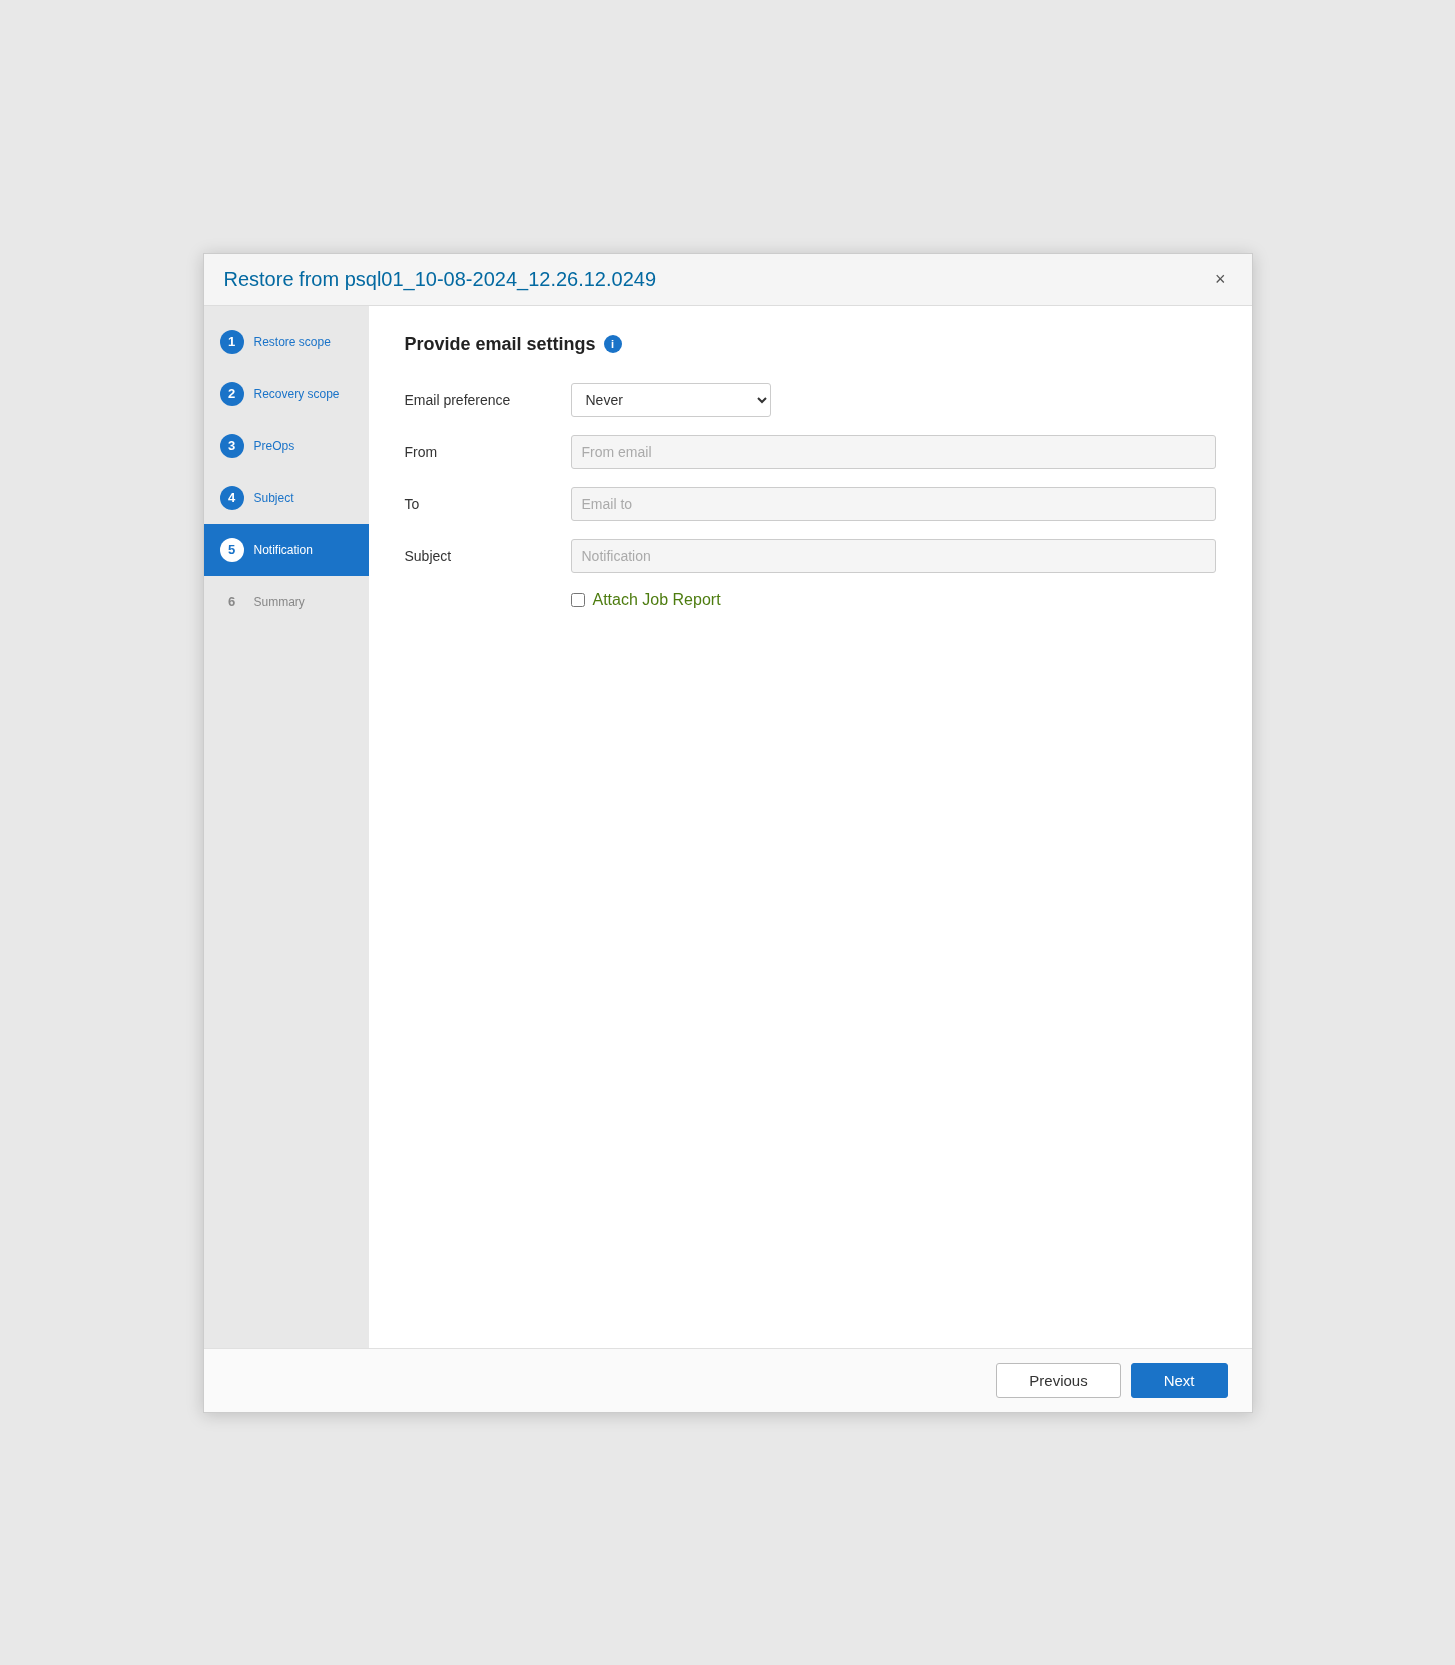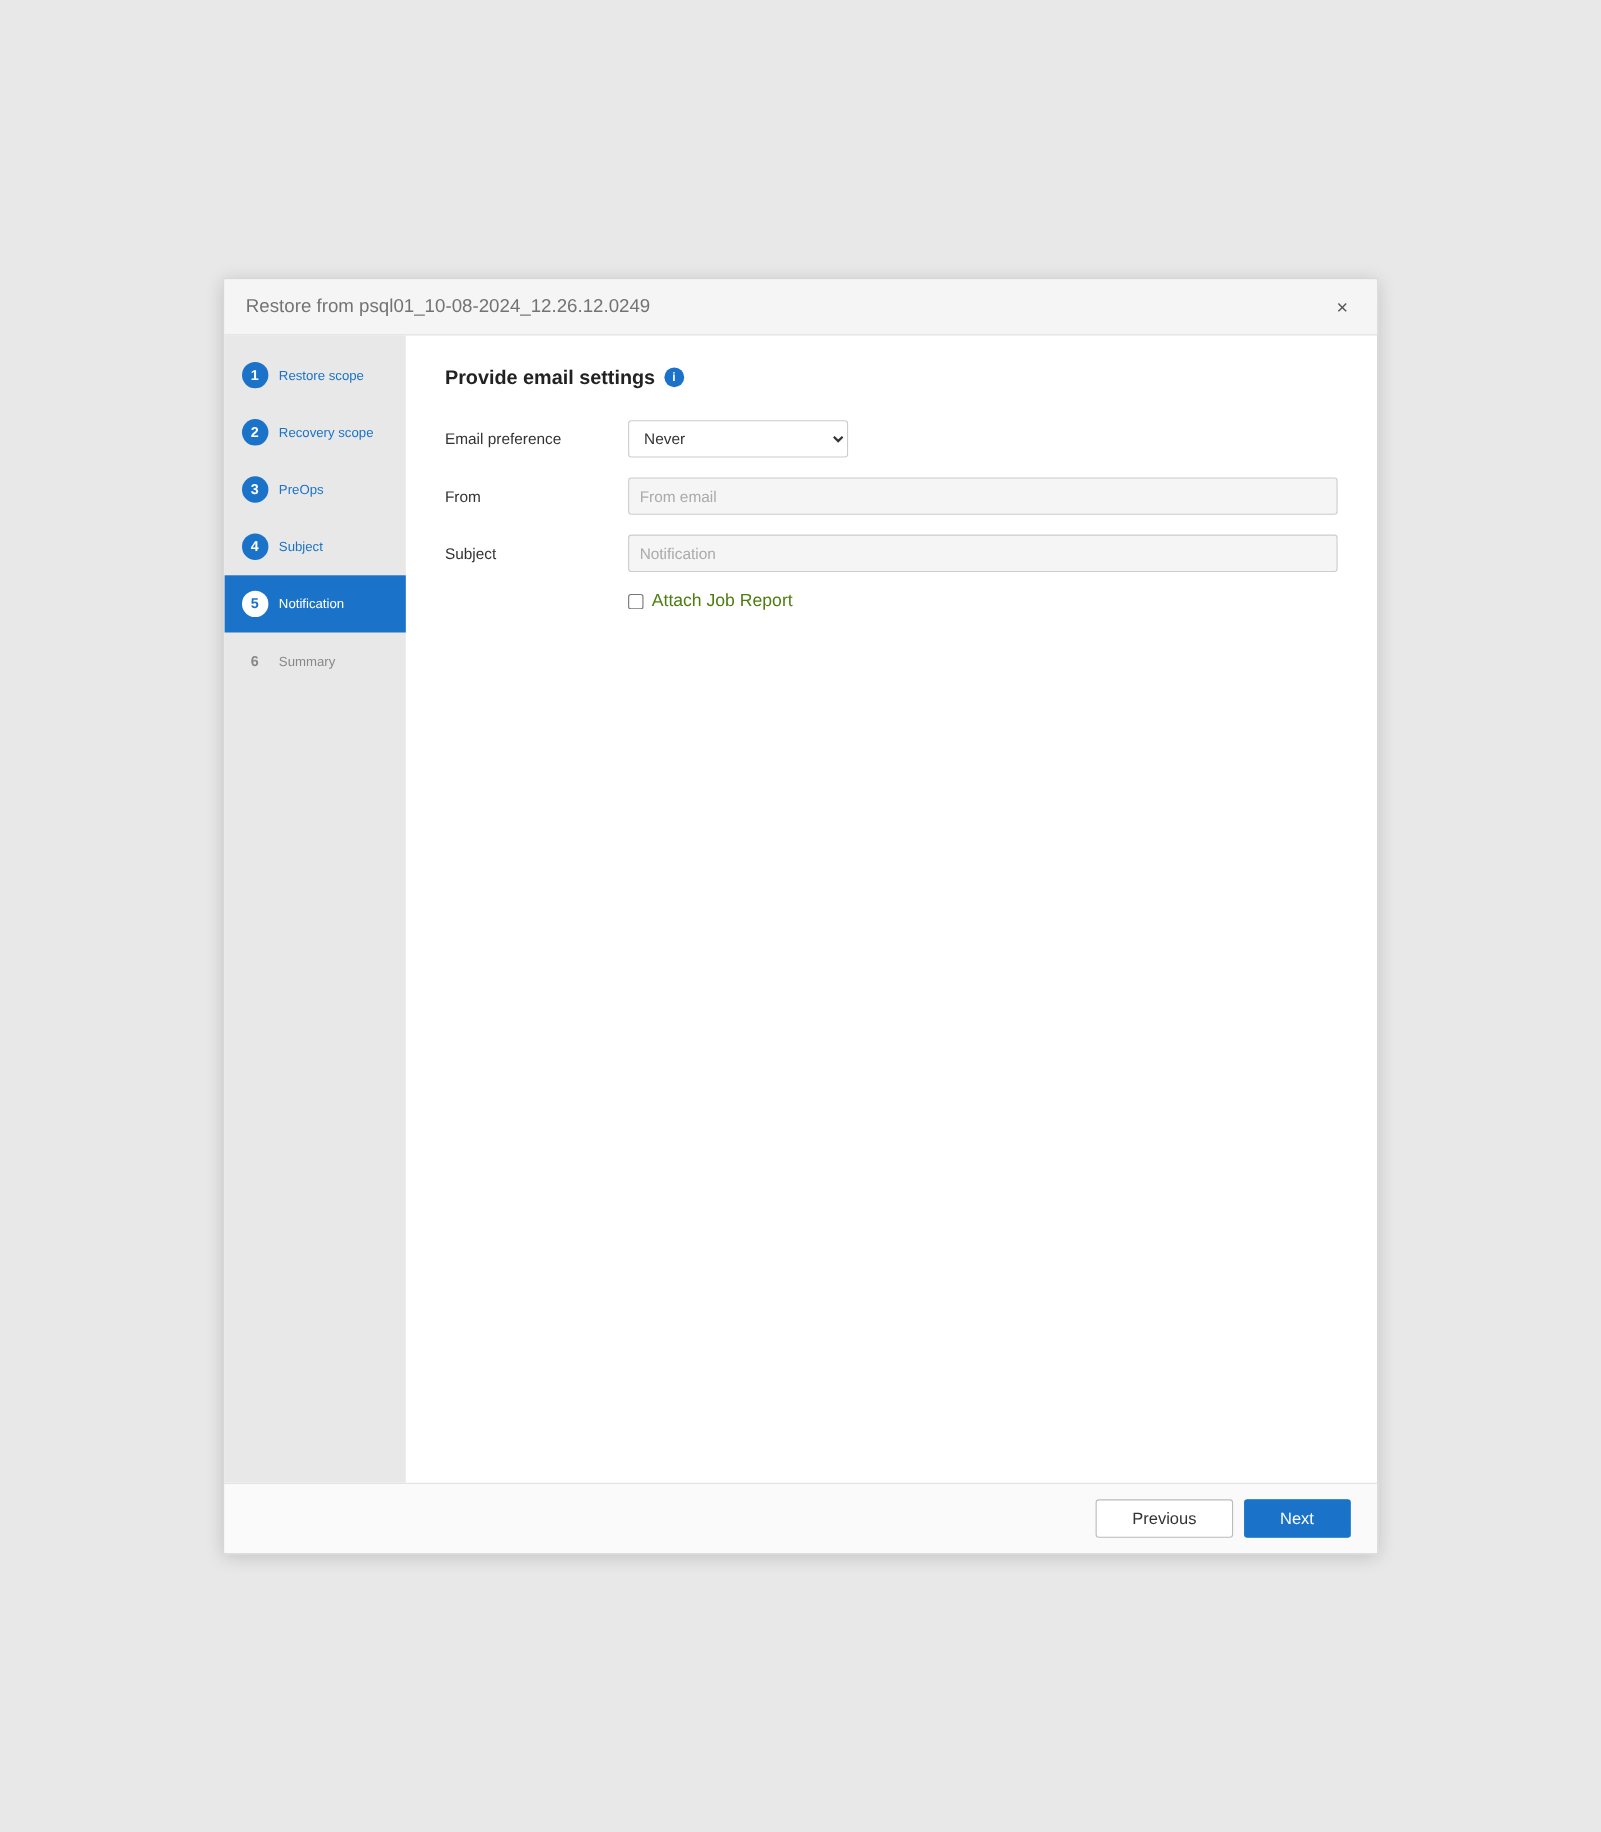--- a/index.html
+++ b/index.html
@@ -25,23 +25,23 @@
     .dialog-titlebar {
       display: flex;
       align-items: center;
       justify-content: space-between;
       padding: 14px 20px;
       background: #f5f5f5;
       border-bottom: 1px solid #ddd;
       flex-shrink: 0;
     }
     .dialog-title {
-      font-size: 17px;
+      font-size: 20px;
       font-weight: 400;
-      color: #737373;
+      color: #0369a1;
     }
     .close-btn {
       background: none;
       border: none;
       cursor: pointer;
       font-size: 18px;
       color: #555;
       padding: 2px 6px;
       line-height: 1;
     }
@@ -273,20 +273,24 @@
           <option>On Failure</option>
           <option>On Success</option>
         </select>
       </div>
 
       <div class="form-row">
         <label class="form-label">From</label>
         <input class="form-control" type="text" placeholder="From email" style="">
       </div>
 
+      <div class="form-row">
+        <label class="form-label">To</label>
+        <input class="form-control" type="text" placeholder="Email to" style="">
+      </div>
 
       <div class="form-row">
         <label class="form-label">Subject</label>
         <input class="form-control" type="text" placeholder="Notification" style="">
       </div>
 
       <div class="checkbox-row">
         <input type="checkbox" id="attachJobReport" style="">
         <label class="checkbox-label" for="attachJobReport">Attach Job Report</label>
       </div>

